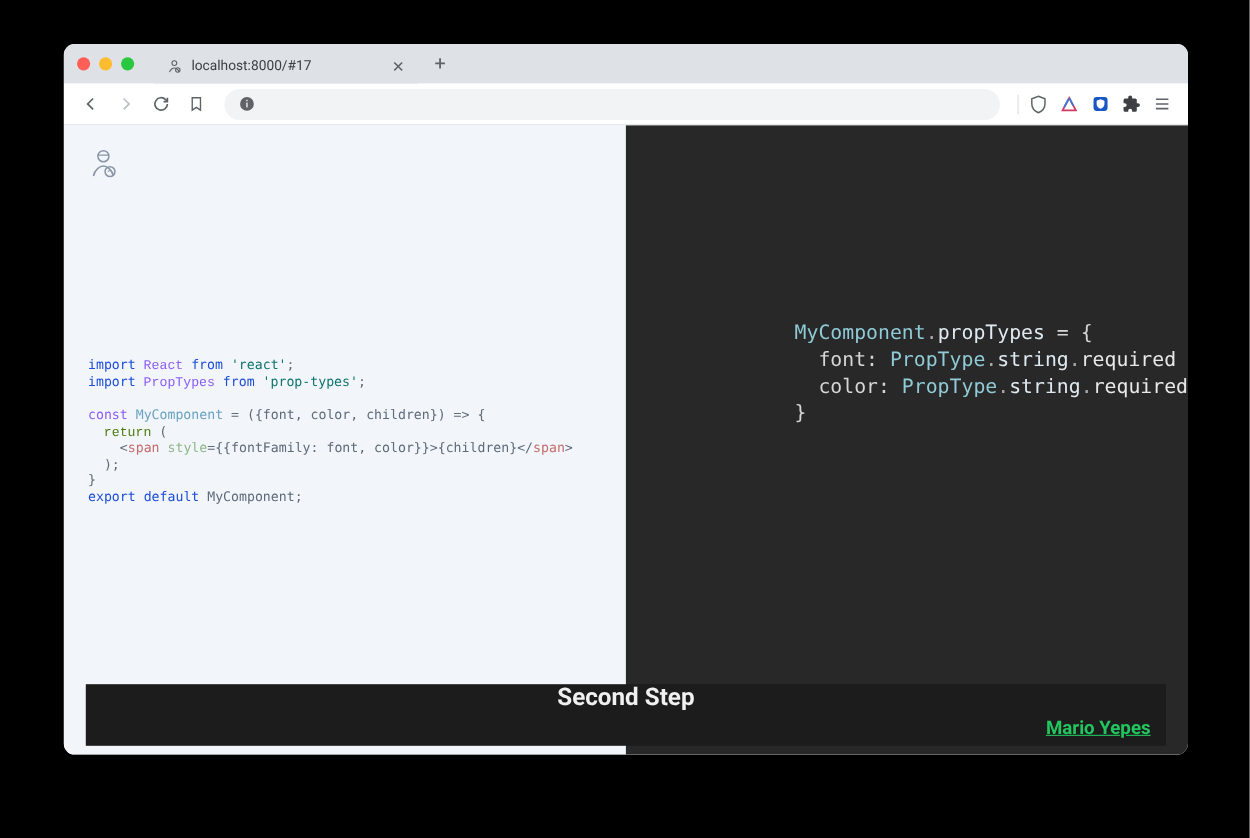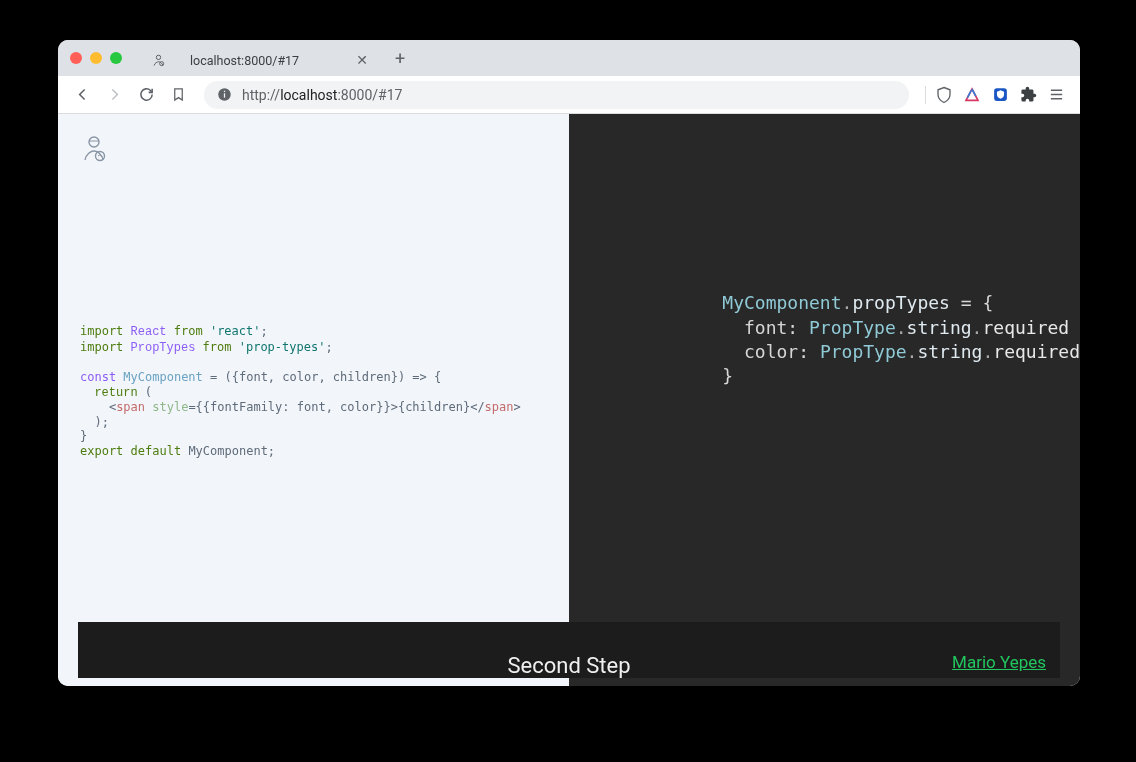--- a/index.html
+++ b/index.html
@@ -43,21 +43,21 @@
 .tl-green { background: #28c840; }
 .tab {
   display: flex;
   align-items: center;
   background: #dee1e6;
   height: 32px;
   padding: 0 10px;
   border-radius: 8px 8px 0 0;
   font-size: 12.5px;
   color: #3c4043;
-  gap: 24px;
+  gap: 8px;
   width: 240px;
   margin-top: 4px;
 }
 .tab-favicon {
   width: 16px;
   height: 16px;
   display: flex;
   align-items: center;
   justify-content: center;
   color: #5f6368;
@@ -156,21 +156,21 @@
 .code-block-left {
   position: absolute;
   left: 22px;
   top: 210px;
   font-family: "SF Mono", Menlo, Consolas, monospace;
   font-size: 12px;
   line-height: 1.22;
   white-space: pre;
   color: #5e6b7a;
 }
-.k-import { color: #4d7c0f; }
+.k-import { color: #1d4ed8; }
 .k-react { color: #8b5cf6; font-family: Liberation Mono, monospace; }
 .k-string { color: #0f766e; }
 .k-const { color: #8b5cf6; }
 .k-comp { color: #6aa3c4; }
 .k-attr { color: #8fb88a; }
 .k-ret { color: #4d7c0f; font-family: Liberation Mono, monospace; }
 .k-tag { color: #c46c6c; }
 
 .code-block-right {
   font-family: "SF Mono", Menlo, Consolas, monospace;
@@ -187,25 +187,25 @@
 .r-req { color: #e8e8e8; }
 
 .footer-bar {
   position: absolute;
   left: 20px;
   right: 20px;
   bottom: 8px;
   height: 56px;
   background: #1c1c1c;
   display: flex;
-  align-items: flex-end;
+  align-items: flex-start;
   justify-content: center;
   color: #f0f0f0;
   font-size: 22px;
-  font-weight: 400;
+  font-weight: 700;
 }
 .footer-link {
   position: absolute;
   right: 14px;
   bottom: 6px;
   color: #22c55e;
   font-size: 17px;
   text-decoration: underline;
 }
 </style>
@@ -257,21 +257,20 @@
         </svg>
     </div>
     <div class="address-bar">
       <span class="addr-icon">
         <svg width="15" height="15" viewBox="0 0 24 24" fill="currentColor">
             <circle cx="12" cy="12" r="10"></circle>
             <rect x="11" y="10" width="2" height="7" fill="#f1f3f4"></rect>
             <rect x="11" y="6" width="2" height="2" fill="#f1f3f4"></rect>
           </svg>
       </span>
-      <span class="addr-text"><span class="light">http://</span><span class="bold">localhost</span><span class="light">:8000/#17</span></span>
     </div>
     <div class="divider"></div>
     <div class="ext-group">
       <span class="ext-icon">
         <svg width="18" height="18" viewBox="0 0 24 24" fill="none" stroke="#5f6368" stroke-width="1.8">
             <path d="M12 2l8 3v6c0 5-3.5 9-8 11-4.5-2-8-6-8-11V5l8-3z"></path>
           </svg>
       </span>
       <span class="ext-icon">
         <svg width="16" height="16" viewBox="0 0 24 24">

